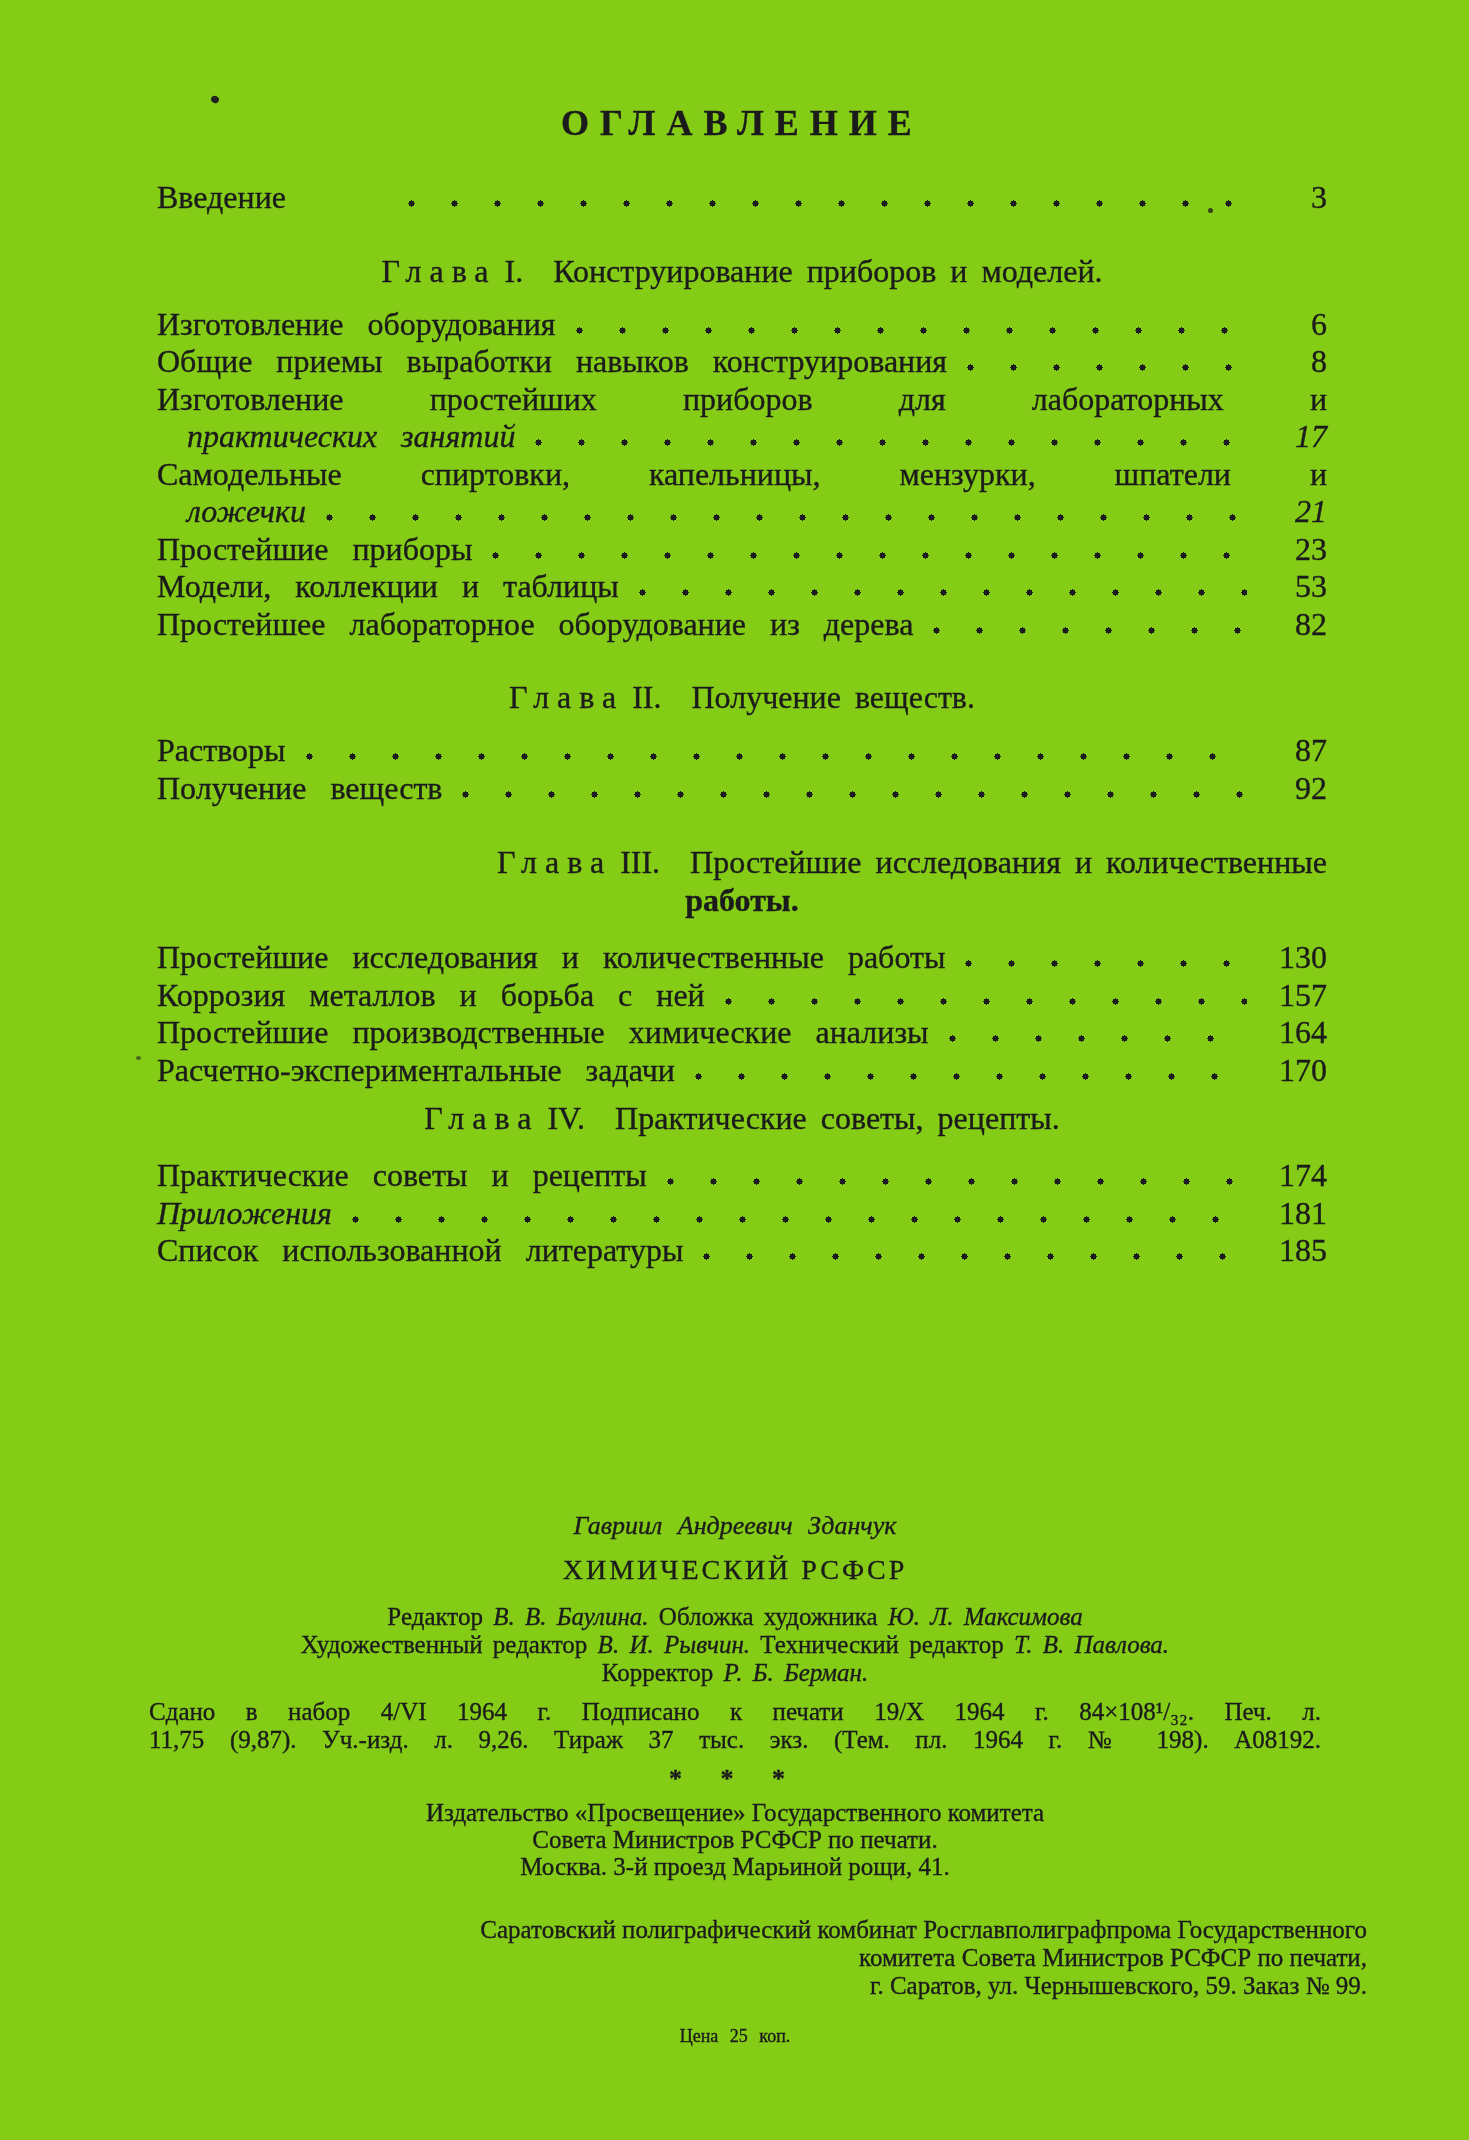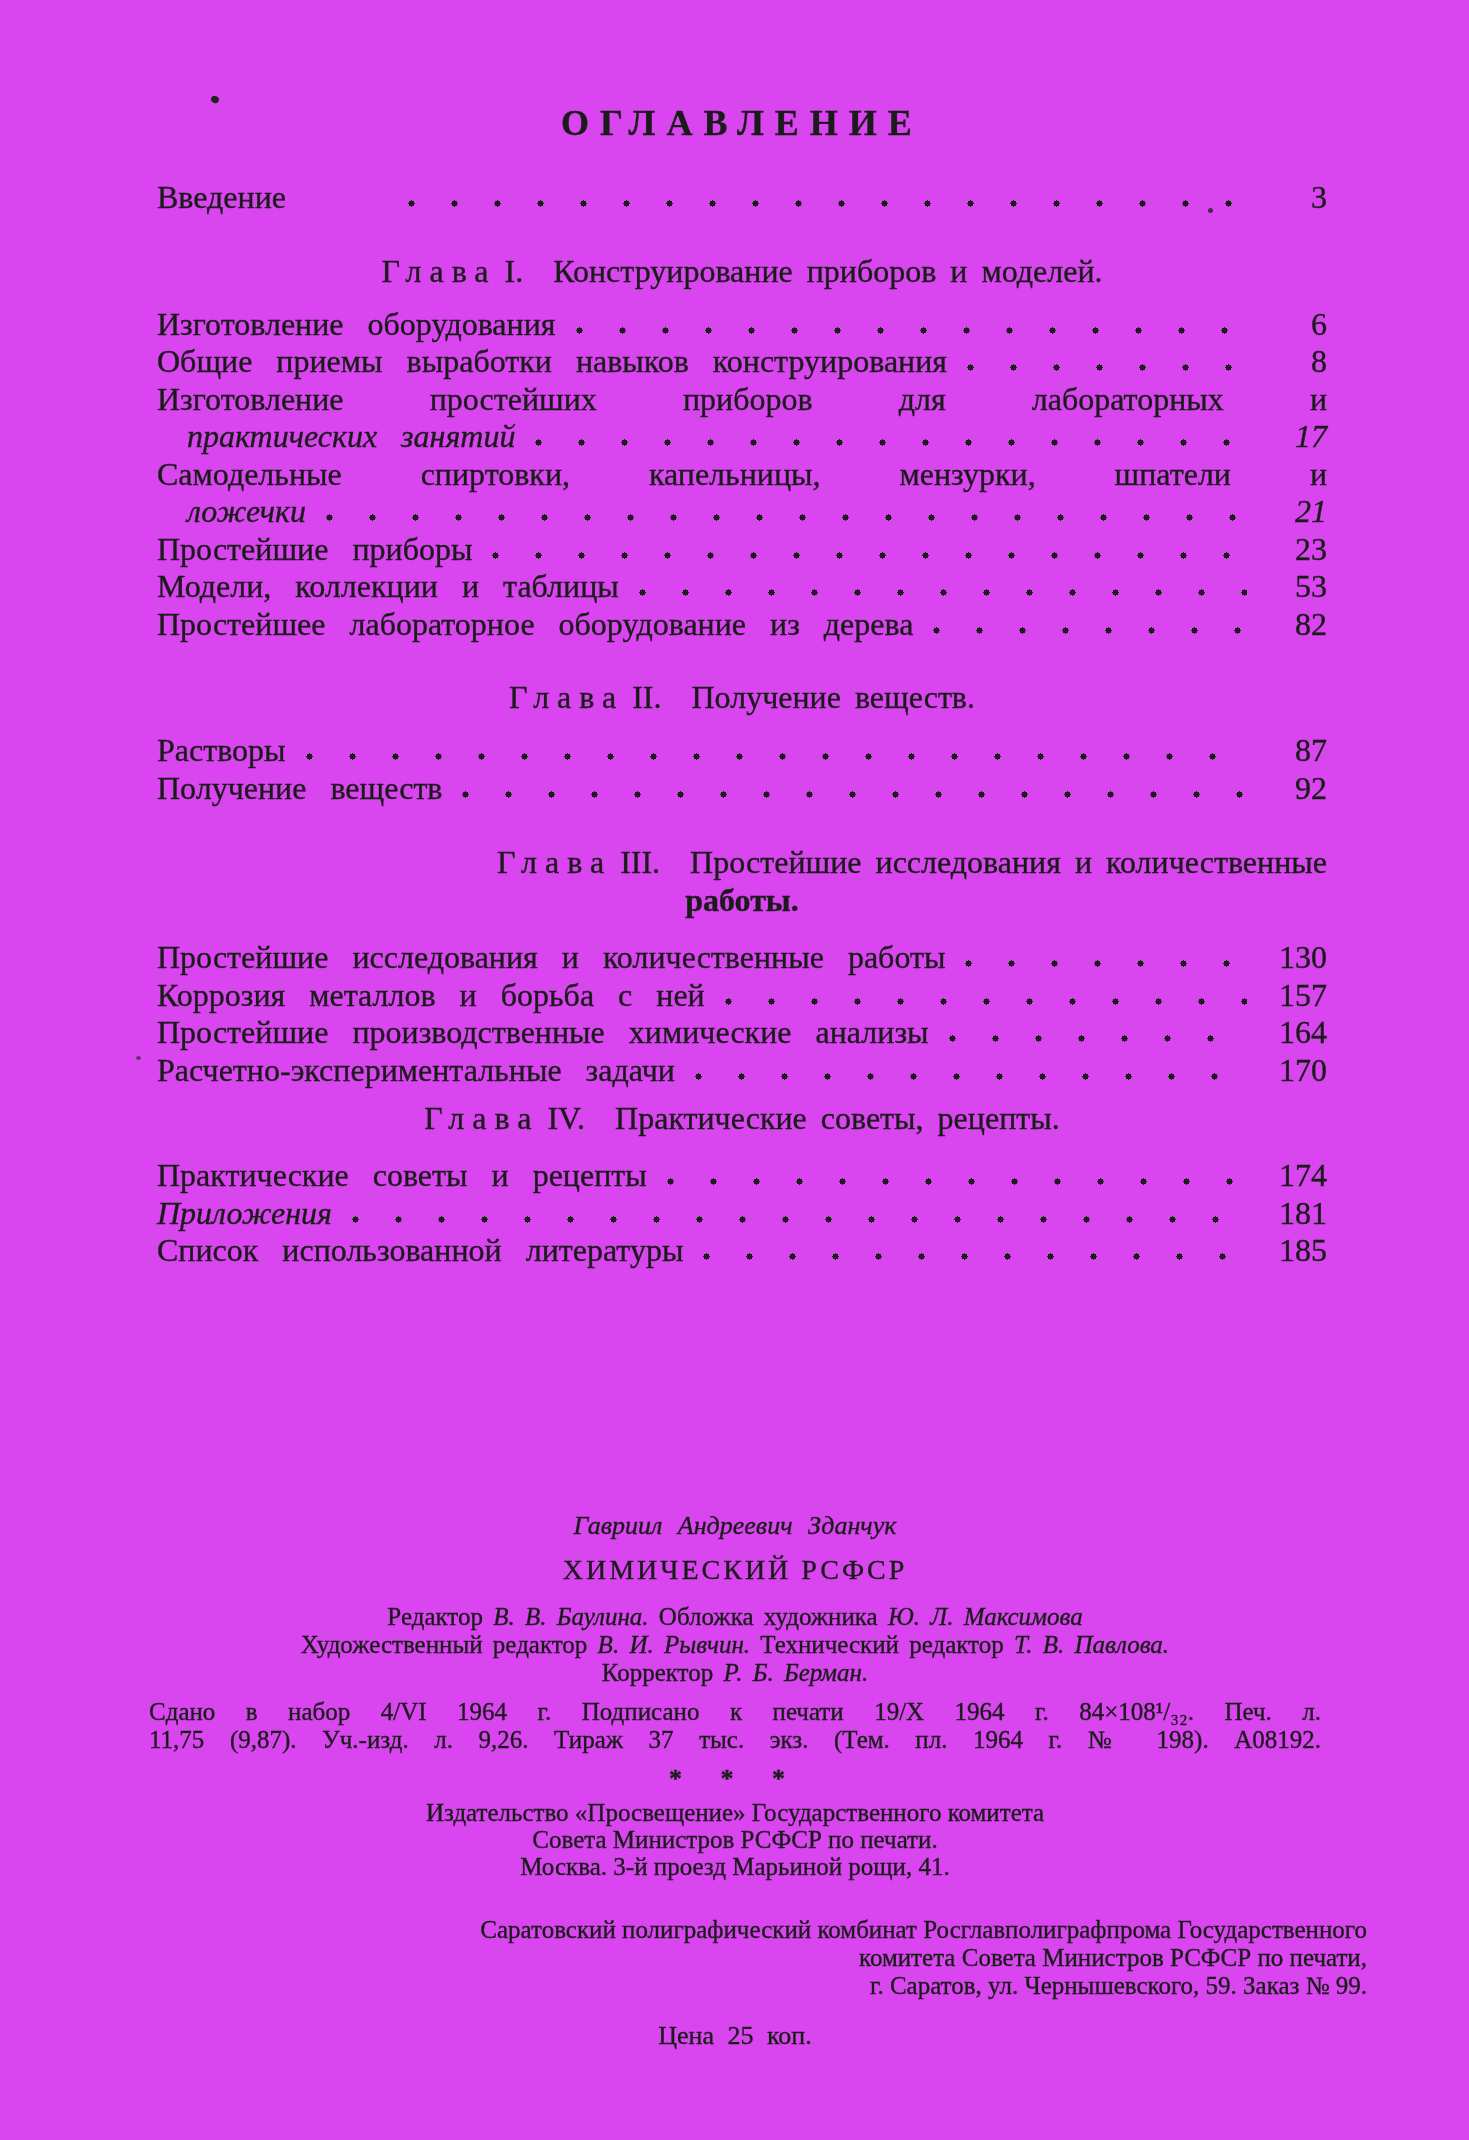--- a/index.html
+++ b/index.html
@@ -1,20 +1,20 @@
 <!DOCTYPE html>
 <html lang="ru"><head>
 <meta charset="utf-8">
 <style>
   html, body { margin: 0; padding: 0; background: #ffffff; }
   .sheet {
     position: relative;
     width: 1469px;
     height: 2140px;
-    background: #d946ef;
+    background: #84cc16;
     overflow: hidden;
     font-family: "Liberation Serif", "DejaVu Serif", serif;
     color: #1b1b1b;
     -webkit-text-stroke: 0.35px #1b1b1b;
   }
 
   
   .col { position: absolute; left: 157px; width: 1170px; top: 103px; }
 
   .title {
@@ -62,21 +62,21 @@
   .colo { position: absolute; left: 103px; width: 1264px; top: 1511px; font-size: 25px; text-align: center; }
   .it { font-style: italic; }
   .c-author { font-size: 26px; line-height: 30px; font-style: italic; word-spacing: 9px; }
   .c-book { font-size: 28px; line-height: 32px; letter-spacing: 3px; margin-top: 13px; }
   .c-eds { margin-top: 17px; line-height: 28px; word-spacing: 4px; }
   .c-print { margin-top: 11px; line-height: 28px; }
   .c-print .pline { width: 1172px; margin: 0 auto; text-align: justify; text-align-last: justify; }
   .c-stars { margin-top: 11px; line-height: 28px; font-size: 26px; font-weight: bold; letter-spacing: 16px; }
   .c-pub { margin-top: 6px; line-height: 27px; font-family: Liberation Serif, serif; }
   .c-printer { margin-top: 36px; line-height: 28px; text-align: right; }
-  .c-price { margin-top: 22px; line-height: 28px; font-size: 26px; word-spacing: 7px; }
+  .c-price { margin-top: 22px; line-height: 28px; font-size: 18px; word-spacing: 7px; }
 
   
   .speck { position: absolute; background: #222; border-radius: 50%; }
   .speck.s1 { left: 211px; top: 96px; width: 8px; height: 7px; transform: rotate(25deg); }
   .speck.s2 { left: 1208px; top: 208px; width: 5px; height: 5px; opacity: .8; }
   .speck.s3 { left: 136px; top: 1056px; width: 5px; height: 4px; opacity: .6; }
 </style>
 </head>
 <body>
 

